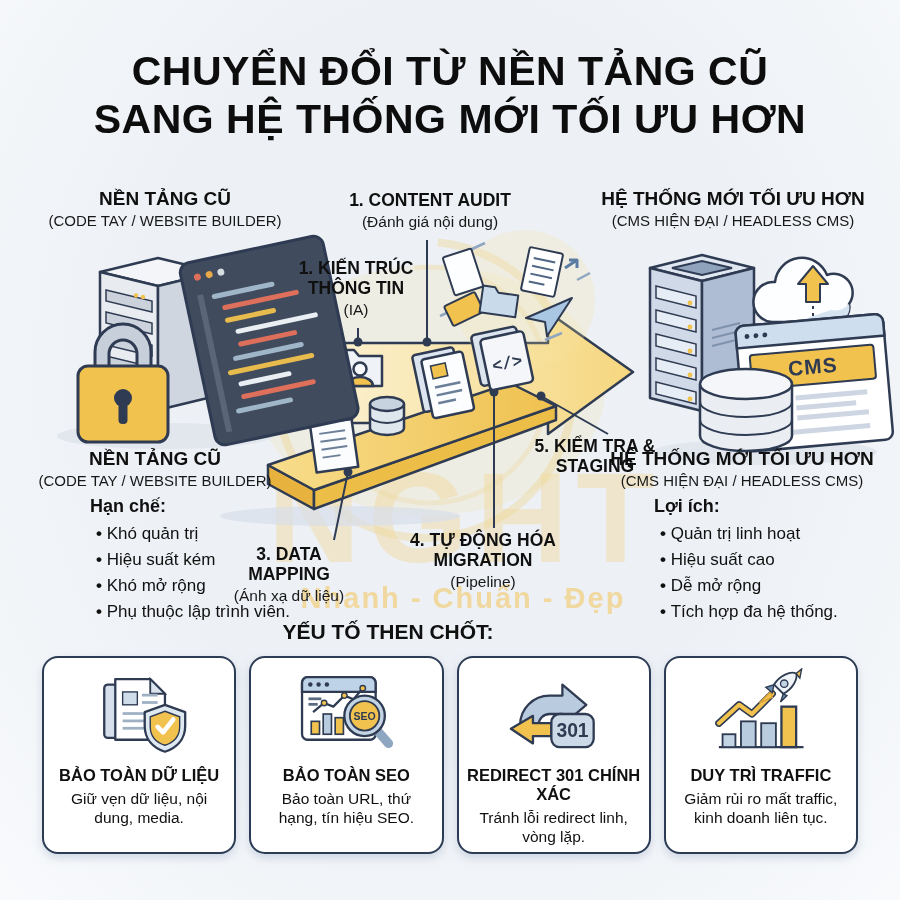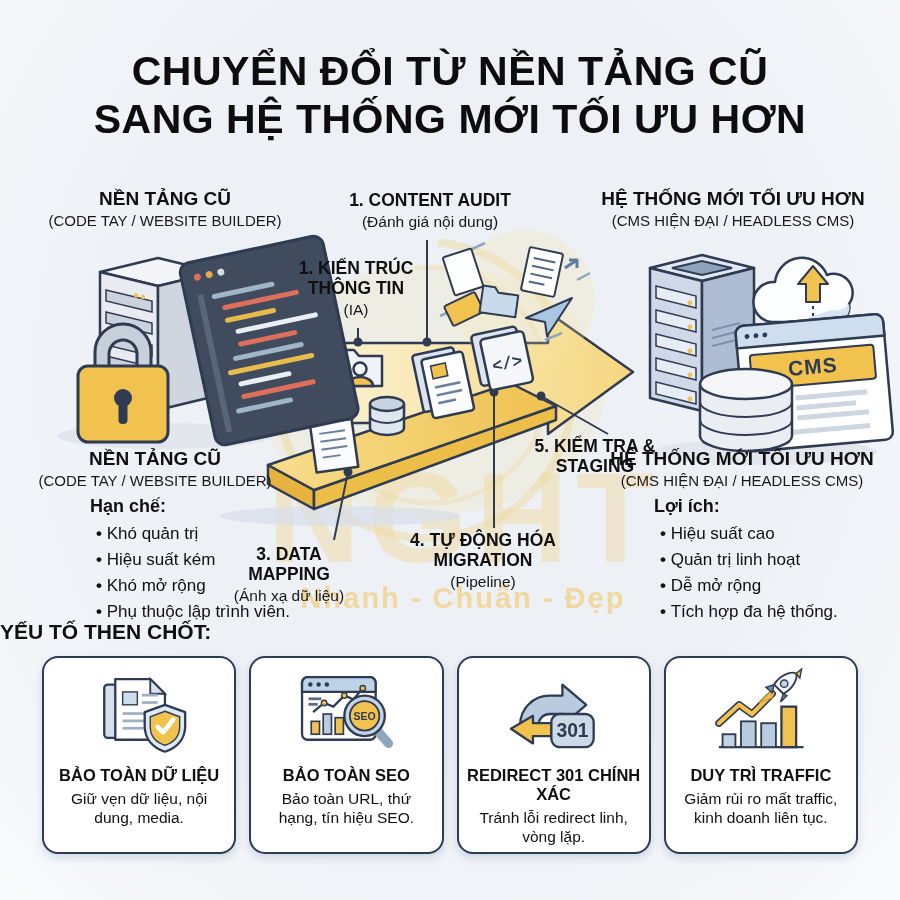--- a/index.html
+++ b/index.html
@@ -16,21 +16,21 @@
   .hline{font-weight:bold;font-size:19px;line-height:1.15;white-space:nowrap;}
   .sline{font-size:15px;line-height:1.25;margin-top:2px;white-space:nowrap;color:#181818;}
   .step .hline{font-size:17.5px;white-space:normal;}
   .step .sline{font-size:15.5px;}
   .side-list{position:absolute;text-align:left;}
   .list-title{font-weight:bold;font-size:18px;margin-bottom:4px;}
   .side-list ul{margin:0;padding:0 0 0 6px;list-style:none;}
   .side-list li{font-size:17px;line-height:26px;}
   .side-list li::before{content:"• ";font-weight:bold;}
   .kf-heading{
-    position:absolute;top:620px;left:0;width:776px;
+    position:absolute;top:620px;left:0;width:776px;text-align:center;
     font-weight:bold;font-size:21px;
   }
   .cards{position:absolute;top:656px;left:42px;width:816px;display:flex;gap:13px;}
   .card{
     flex:1;height:198px;background:#ffffff;border:2px solid #2c3c55;border-radius:16px;
     box-shadow:0 4px 8px rgba(140,160,190,.35);
     display:flex;flex-direction:column;align-items:center;padding-top:10px;box-sizing:border-box;
   }
   .card svg{height:92px;flex:0 0 auto;}
   .card h3{margin:6px 0 4px 0;font-size:16.5px;font-weight:bold;text-align:center;max-width:180px;line-height:1.15;}
@@ -296,22 +296,22 @@
     </ul>
   </div>
 
   <div class="lbl" style="left:742px;top:448px;">
     <div class="hline">HỆ THỐNG MỚI TỐI ƯU HƠN</div>
     <div class="sline">(CMS HIỆN ĐẠI / HEADLESS CMS)</div>
   </div>
   <div class="side-list" style="left:654px;top:496px;width:230px;">
     <div class="list-title">Lợi ích:</div>
     <ul>
+      <li>Quản trị linh hoạt</li>
       <li>Hiệu suất cao</li>
-      <li>Quản trị linh hoạt</li>
       <li>Dễ mở rộng</li>
       <li>Tích hợp đa hệ thống.</li>
     </ul>
   </div>
 
   <div class="kf-heading">YẾU TỐ THEN CHỐT:</div>
 
   <div class="cards">
 
     <div class="card">

